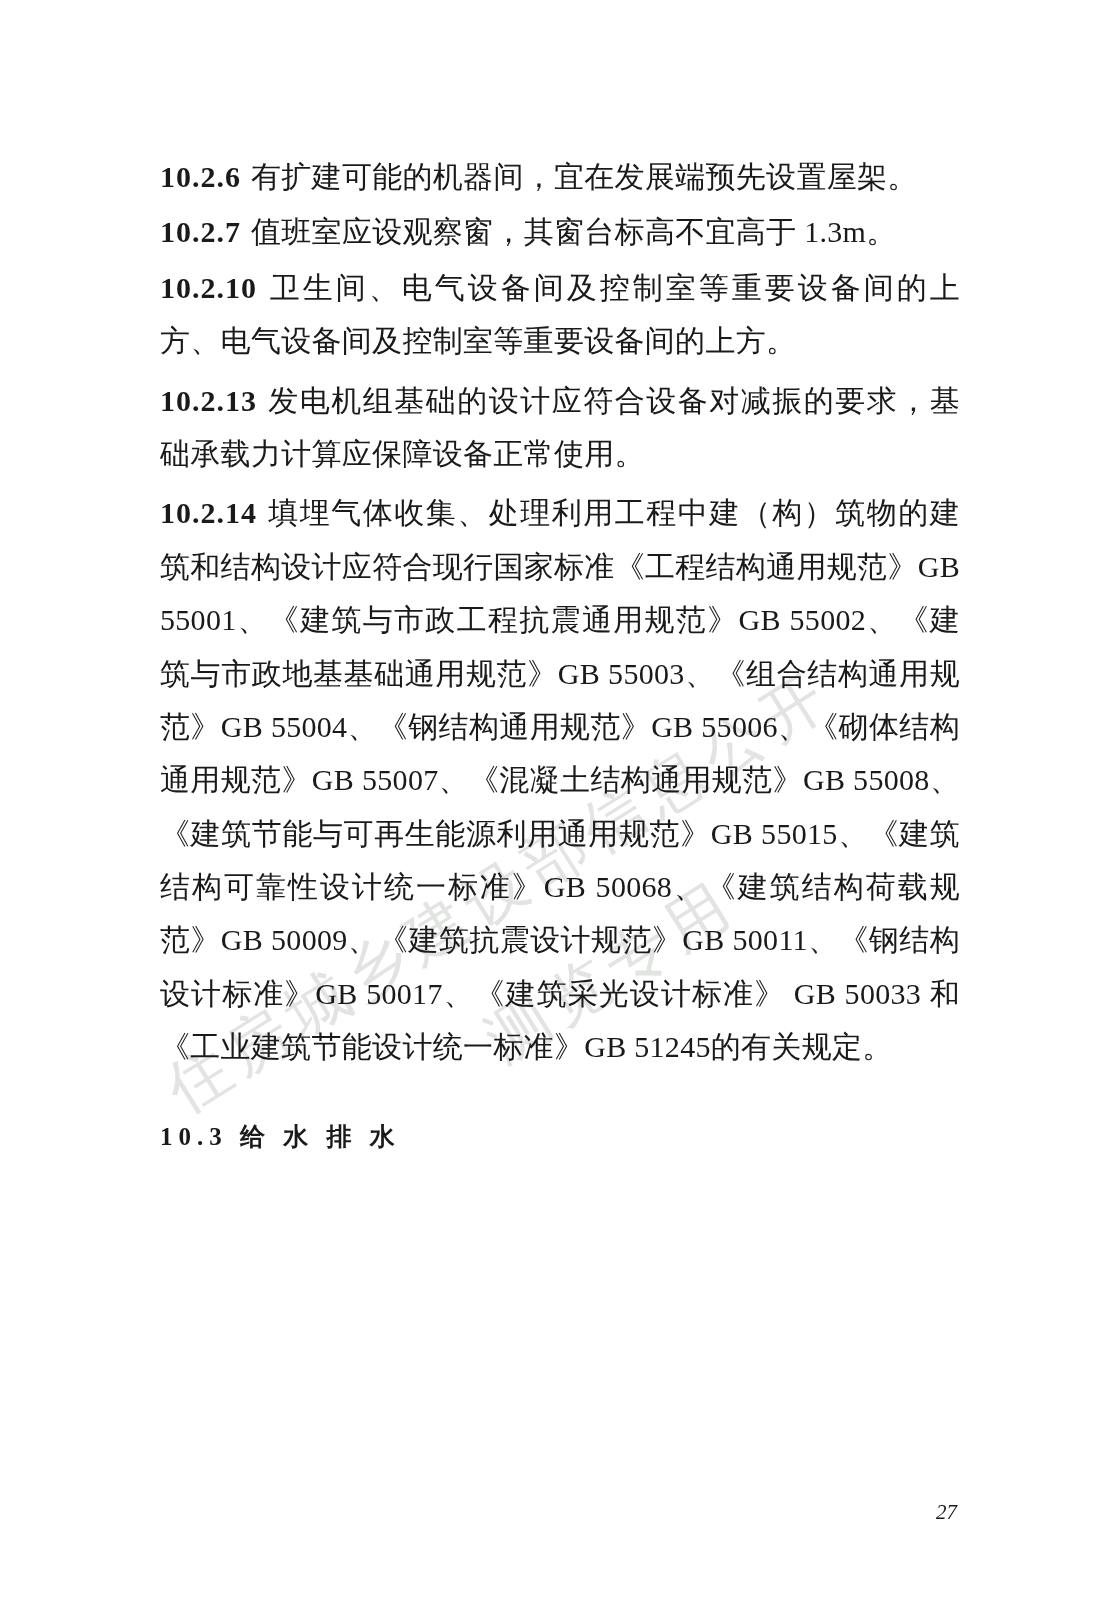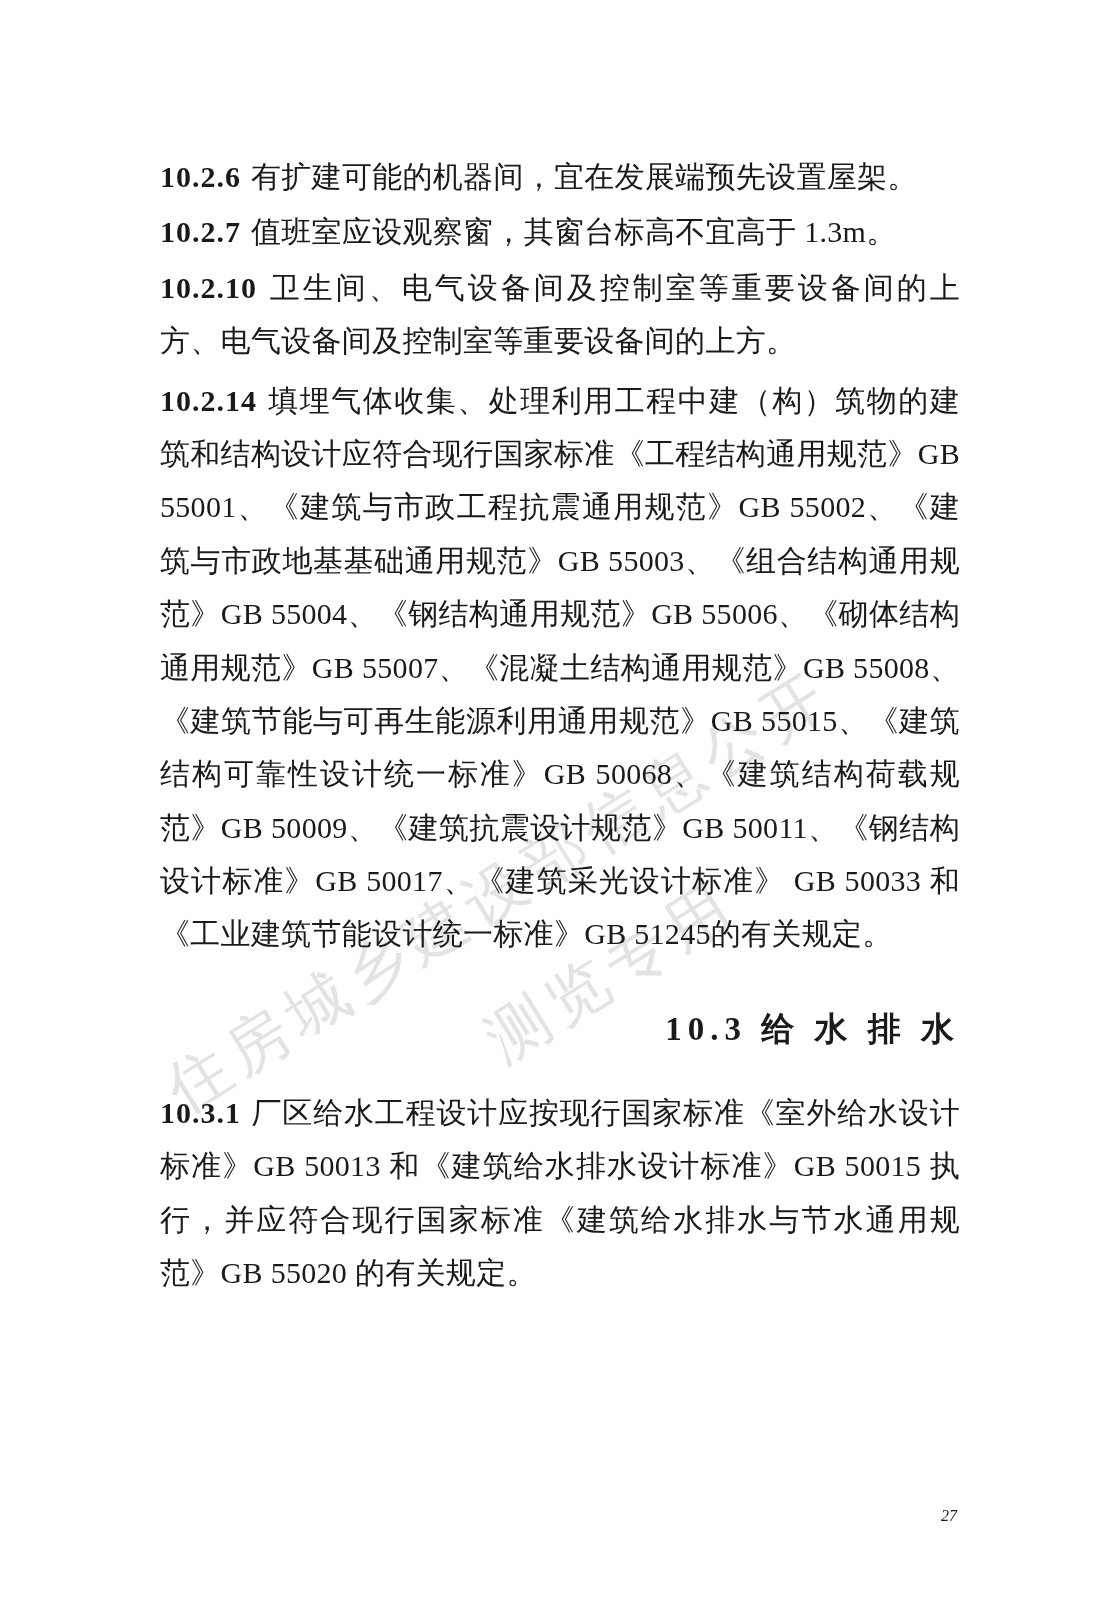--- a/index.html
+++ b/index.html
@@ -34,31 +34,31 @@
   }
   .clause .num {
     font-weight: bold;
     margin-right: 10px;
     letter-spacing: 1px;
   }
   .clause.tight {
     margin-bottom: 2px;
   }
   .section-title {
-    text-align: right;
-    font-size: 33px;
+    text-align: left;
+    font-size: 25px;
     font-weight: bold;
     letter-spacing: 6px;
     margin: 46px 0 34px 0;
   }
   .page-number {
     position: absolute;
     right: 146px;
     bottom: 72px;
-    font-size: 16px;
+    font-size: 21px;
     font-style: italic;
     font-family: "Liberation Serif", serif;
   }
   
   .watermark {
     position: absolute;
     left: 0;
     top: 0;
     width: 1103px;
     height: 1597px;
@@ -99,28 +99,28 @@
     </p>
 
 
 
     <p class="clause">
       <span class="num">10.2.10</span><span>卫生间、电气设备间及控制室等重要设备间的上方、电气设备间及控制室等重要设备间的上方。</span>
     </p>
 
 
 
+    <p class="clause">
+      <span class="num">10.2.13</span><span>发电机组基础的设计应符合设备对减振的要求，基础承载力计算应保障设备正常使用。</span>
+    </p>
 
     <p class="clause">
       <span class="num">10.2.14</span><span>填埋气体收集、处理利用工程中建（构）筑物的建筑和结构设计应符合现行国家标准《工程结构通用规范》GB 55001、《建筑与市政工程抗震通用规范》GB 55002、《建筑与市政地基基础通用规范》GB 55003、《组合结构通用规范》GB 55004、《钢结构通用规范》GB 55006、《砌体结构通用规范》GB 55007、《混凝土结构通用规范》GB 55008、《建筑节能与可再生能源利用通用规范》GB 55015、《建筑结构可靠性设计统一标准》GB 50068、《建筑结构荷载规范》GB 50009、《建筑抗震设计规范》GB 50011、《钢结构设计标准》GB 50017、《建筑采光设计标准》 GB 50033 和《工业建筑节能设计统一标准》GB 51245的有关规定。</span>
     </p>
 
     <h2 class="section-title">10.3  给 水 排 水</h2>
 
-    <p class="clause">
-      <span class="num">10.3.1</span><span>厂区给水工程设计应按现行国家标准《室外给水设计标准》GB 50013 和《建筑给水排水设计标准》GB 50015 执行，并应符合现行国家标准《建筑给水排水与节水通用规范》GB 55020 的有关规定。</span>
-    </p>
 
   </div>
 
   <div class="page-number">27</div>
 
 </div>
 
 </body></html>

